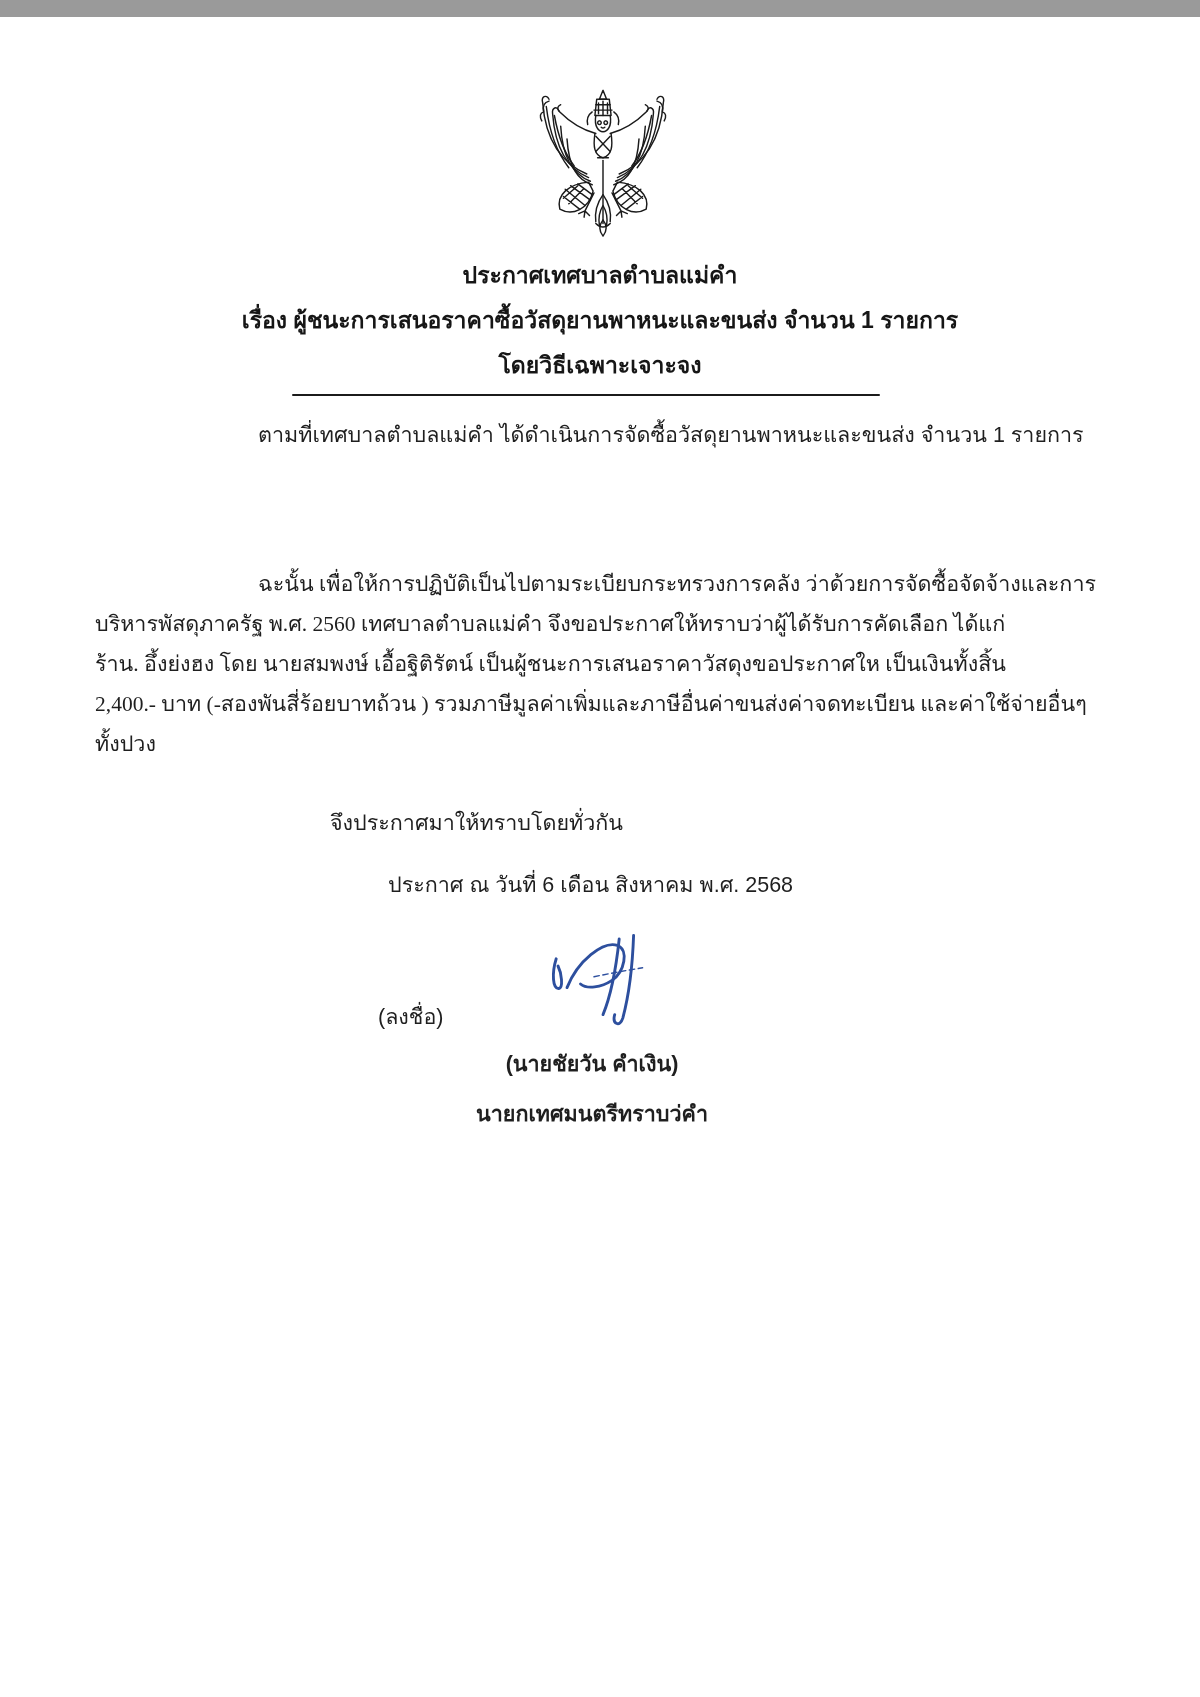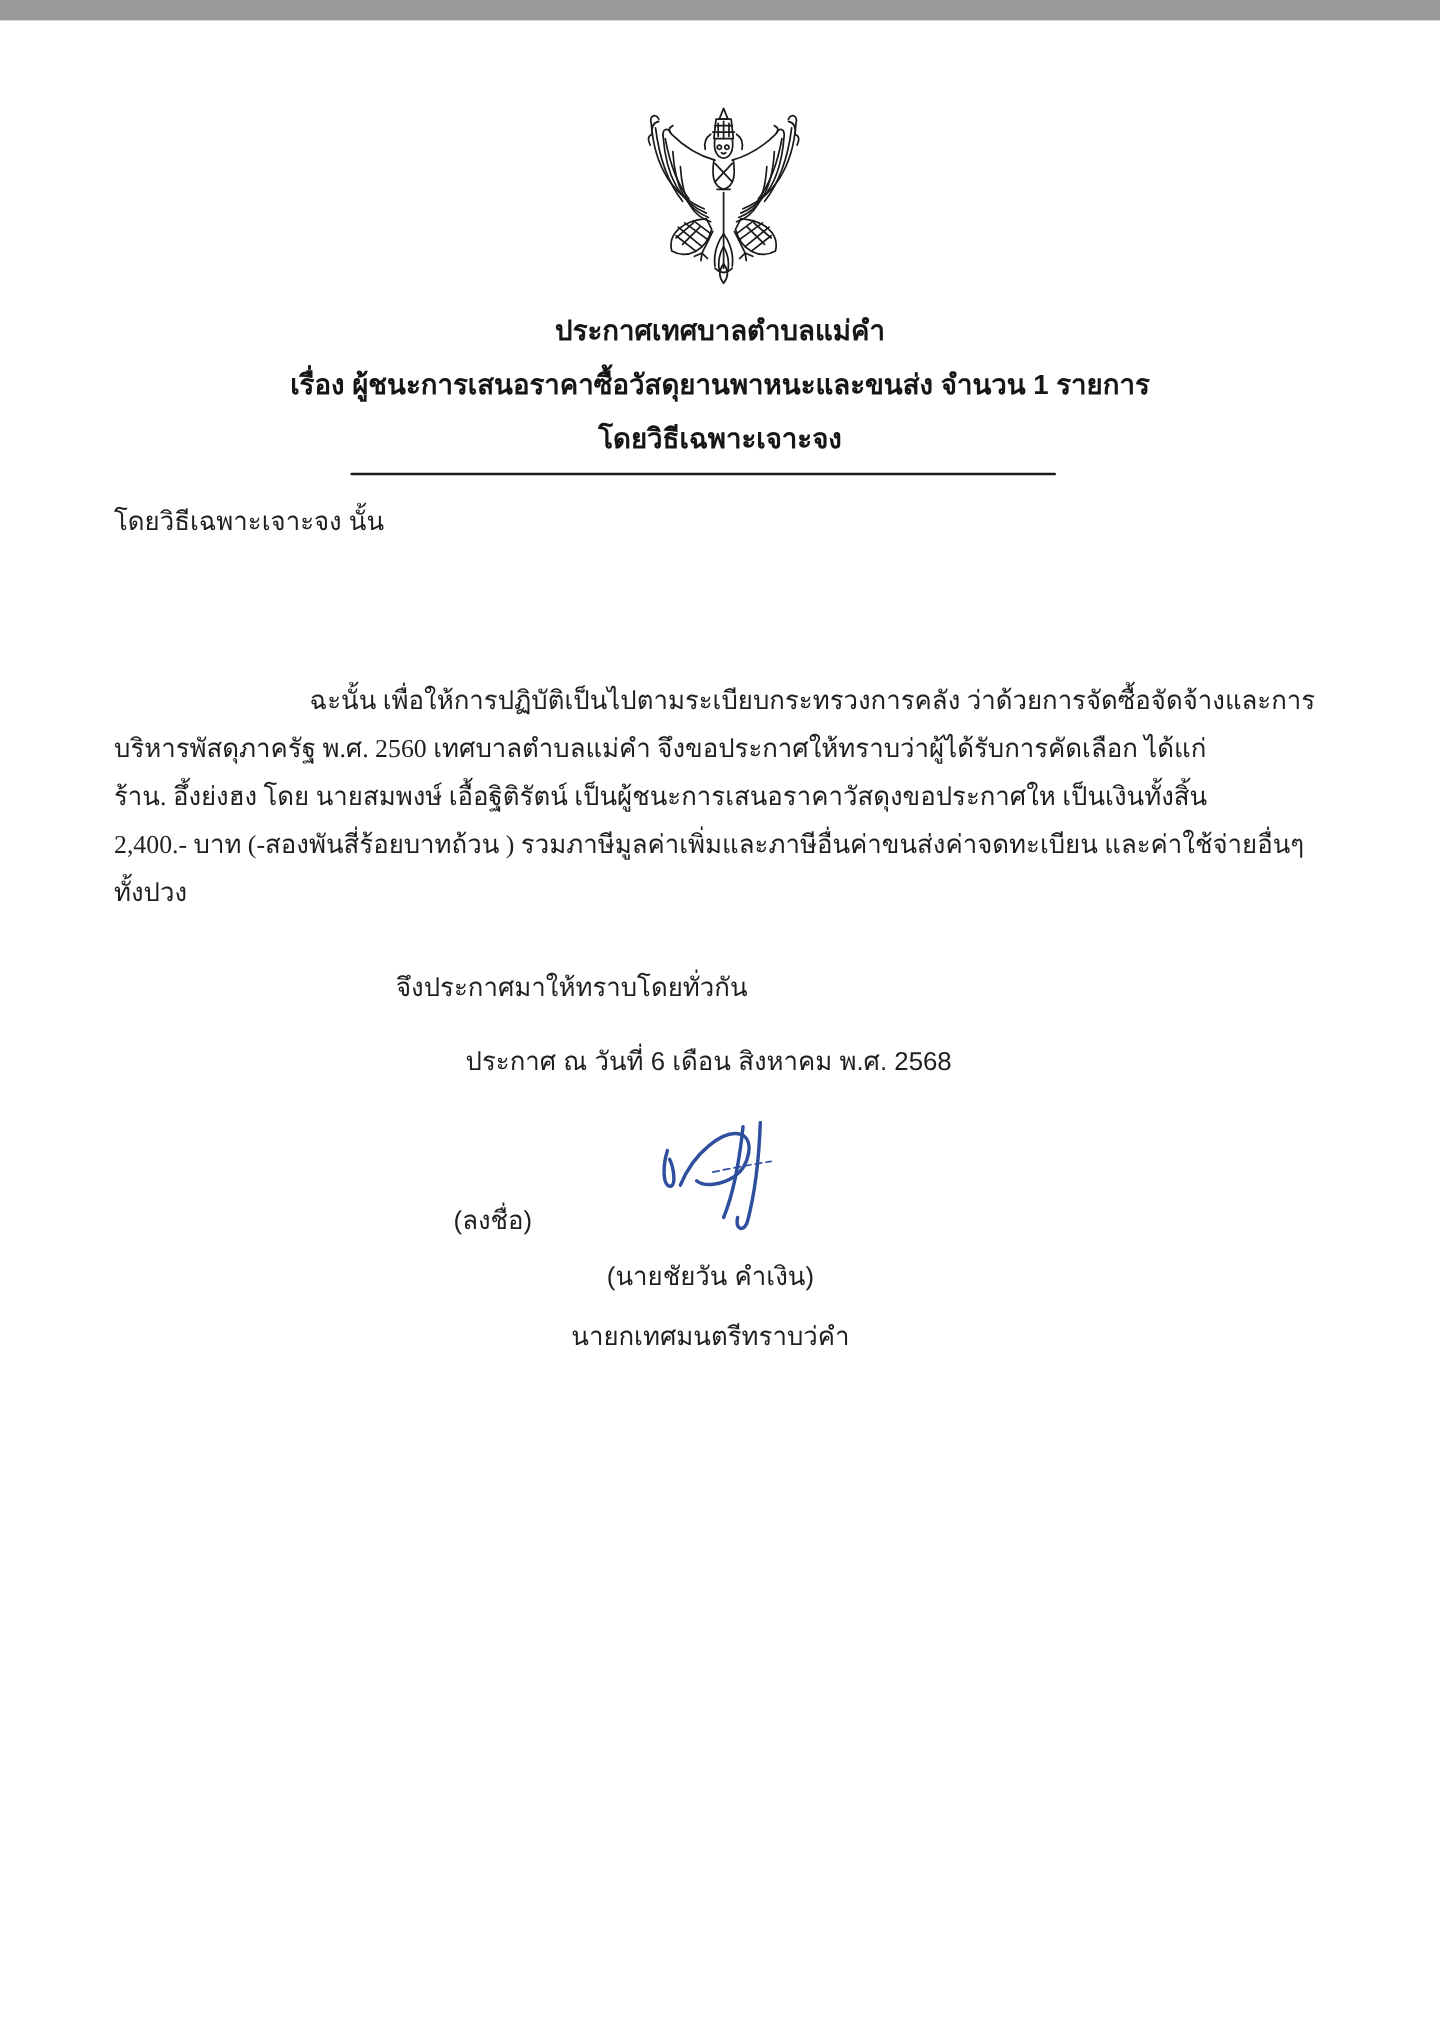--- a/index.html
+++ b/index.html
@@ -39,21 +39,21 @@
     position:absolute;left:388px;top:850px;
     font-size:21.5px;color:#1f1f1f;white-space:nowrap;
   }
   .sign-label{
     position:absolute;left:378px;top:982px;
     font-size:21.5px;color:#1f1f1f;
   }
   .signature{position:absolute;left:540px;top:905px;width:135px;height:115px;}
   .signer-block{
     position:absolute;left:292px;top:1022px;width:600px;
-    text-align:center;font-size:21.5px;line-height:50px;color:#1f1f1f;
+    text-align:center;font-size:21.5px;line-height:50px;color:#1f1f1f;font-weight:bold;
   }
 </style>
 </head>
 <body>
 
 <div class="page">
 
   <svg class="emblem" viewBox="0 0 200 170" fill="none" stroke="#1b1b1b" stroke-width="1.6" stroke-linecap="round" stroke-linejoin="round">
 
     <path d="M82,95 C55,84 36,58 33,16 C31,9 37,6 40,12"></path>
@@ -105,21 +105,21 @@
   </svg>
 
   <div class="doc-header">
     <div>ประกาศเทศบาลตำบลแม่คำ</div>
     <div>เรื่อง ผู้ชนะการเสนอราคาซื้อวัสดุยานพาหนะและขนส่ง จำนวน 1 รายการ</div>
     <div>โดยวิธีเฉพาะเจาะจง</div>
   </div>
   <div class="header-rule"></div>
 
   <div class="para para1">
-    <div class="line">โดยวิธีเฉพาะเจาะจง นั้น</div>
+    <div class="line indent">ตามที่เทศบาลตำบลแม่คำ ได้ดำเนินการจัดซื้อวัสดุยานพาหนะและขนส่ง จำนวน 1 รายการ</div>
   </div>
 
   <div class="para para2">
     <div class="line indent">ฉะนั้น เพื่อให้การปฏิบัติเป็นไปตามระเบียบกระทรวงการคลัง ว่าด้วยการจัดซื้อจัดจ้างและการ</div>
     <div class="line">บริหารพัสดุภาครัฐ พ.ศ. 2560 เทศบาลตำบลแม่คำ จึงขอประกาศให้ทราบว่าผู้ได้รับการคัดเลือก ได้แก่</div>
     <div class="line">ร้าน. อึ้งย่งฮง โดย นายสมพงษ์  เอื้อฐิติรัตน์  เป็นผู้ชนะการเสนอราคาวัสดุงขอประกาศให เป็นเงินทั้งสิ้น</div>
     <div class="line">2,400.- บาท (-สองพันสี่ร้อยบาทถ้วน ) รวมภาษีมูลค่าเพิ่มและภาษีอื่นค่าขนส่งค่าจดทะเบียน และค่าใช้จ่ายอื่นๆ</div>
     <div class="line">ทั้งปวง</div>
   </div>
 

